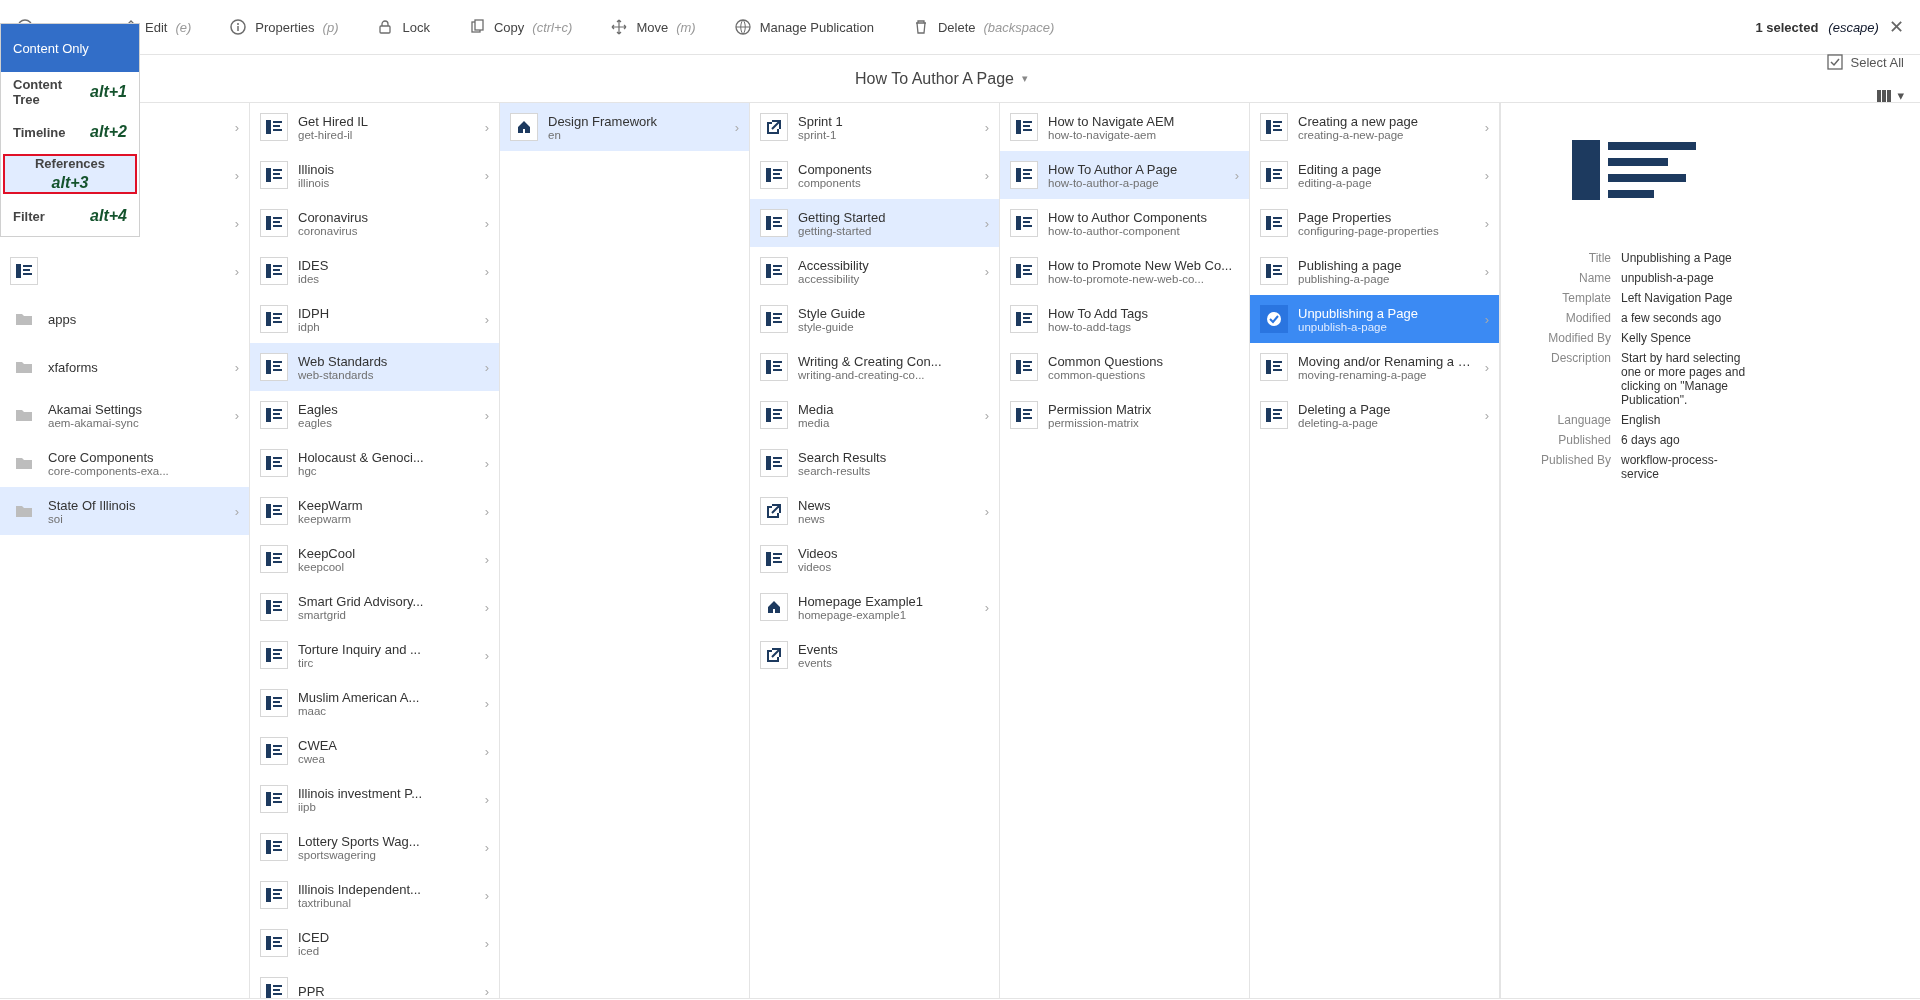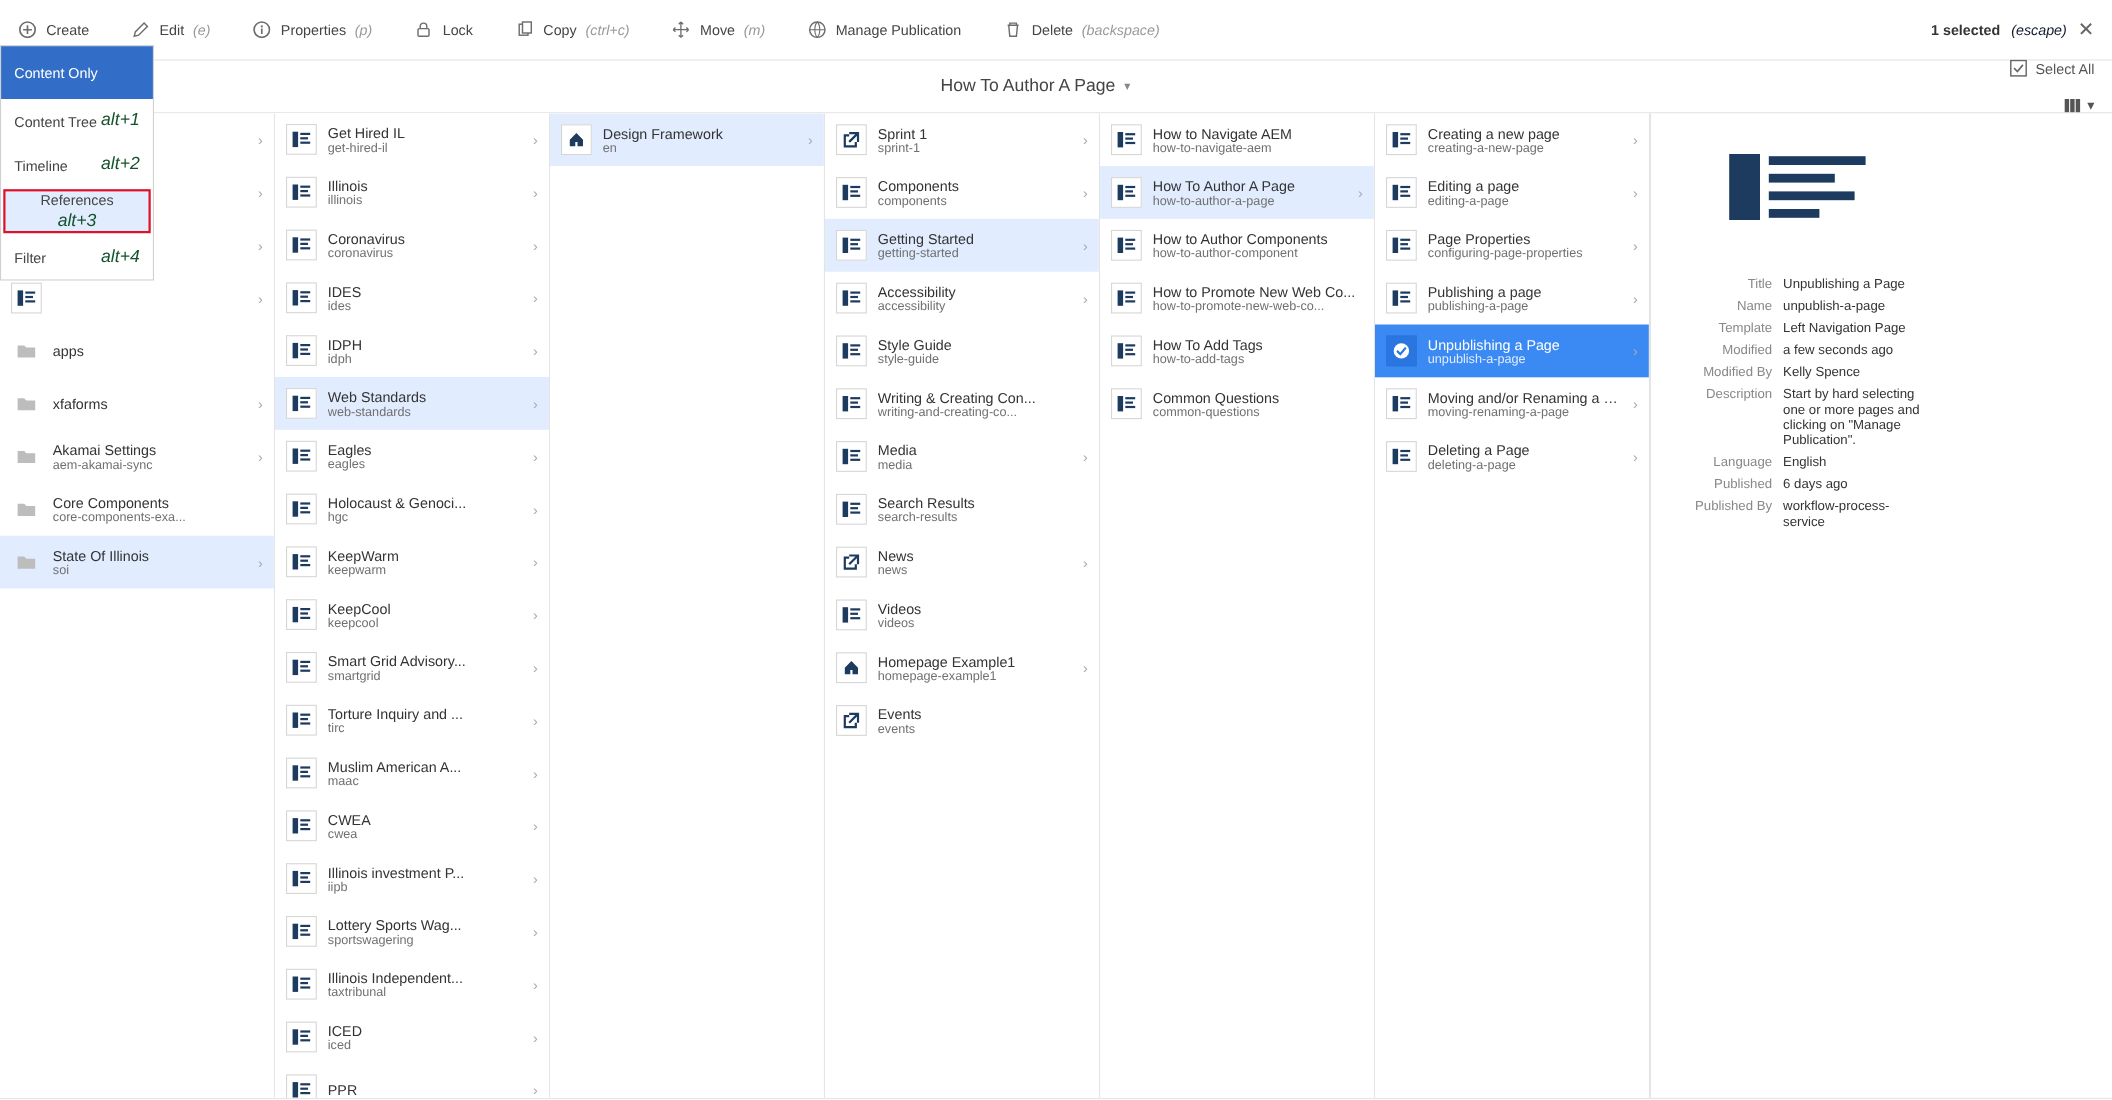--- a/index.html
+++ b/index.html
@@ -60,35 +60,35 @@
   .rail-toggle .chev{font-size:10px;color:#666;}
   .title-center{flex:1;text-align:center;font-size:16px;color:#444;display:flex;align-items:center;justify-content:center;gap:8px;}
   .title-center .chev{font-size:11px;color:#888;}
   .title-right{display:flex;align-items:flex-end;gap:18px;flex-direction:column;}
   .select-all{display:flex;align-items:center;gap:8px;color:#555;cursor:pointer;}
   .view-toggle{display:flex;align-items:center;gap:6px;color:#555;cursor:pointer;}
 
   
   .rail-menu{
     position:absolute;
-    top:41px; 
+    top:23px; 
     left:0;
     width:140px;
     background:#fff;
     border:1px solid #d0d0d0;
     z-index:20;
     padding-top:48px;
   }
   .rail-menu .rail-first{
     position:absolute;top:0;left:0;right:0;height:48px;
     background:var(--blue);color:#fff;display:flex;align-items:center;padding:0 12px;
   }
   .rail-item{
     height:40px;display:flex;align-items:center;justify-content:space-between;
-    padding:0 12px;color:#444;cursor:pointer;
+    padding:0 12px;color:#444;cursor:pointer;font-weight:bold;
   }
   .rail-item .kbd{color:#14532d;font-style:italic;font-size:16px;}
   .rail-item.highlighted{background:var(--sel);}
   .rail-item.refs-wrap{border:2px solid var(--highlight-red);margin:2px 2px 2px 2px;flex-direction:column;}
 
   
   .columns{
     position:relative;
     display:flex;
     height:calc(1000px - 41px - 48px - 16px);
@@ -960,20 +960,34 @@
           <svg width="18" height="16" viewBox="0 0 18 16">
             <rect x="1" y="1" width="5" height="14" fill="#1d3a5f"></rect>
             <rect x="8" y="2" width="9" height="2" fill="#1d3a5f"></rect>
             <rect x="8" y="6" width="7" height="2" fill="#1d3a5f"></rect>
             <rect x="8" y="10" width="9" height="2" fill="#1d3a5f"></rect>
           </svg>
         </div>
         <div class="txt">
           <div class="prim">Common Questions</div>
           <div class="sec">common-questions</div>
+        </div>
+      </div>
+      <div class="item">
+        <div class="thumb">
+          <svg width="18" height="16" viewBox="0 0 18 16">
+            <rect x="1" y="1" width="5" height="14" fill="#1d3a5f"></rect>
+            <rect x="8" y="2" width="9" height="2" fill="#1d3a5f"></rect>
+            <rect x="8" y="6" width="7" height="2" fill="#1d3a5f"></rect>
+            <rect x="8" y="10" width="9" height="2" fill="#1d3a5f"></rect>
+          </svg>
+        </div>
+        <div class="txt">
+          <div class="prim">Permission Matrix</div>
+          <div class="sec">permission-matrix</div>
         </div>
       </div>
     </div>
   <div class="col" id="col5">
       <div class="item">
         <div class="thumb">
           <svg width="18" height="16" viewBox="0 0 18 16">
             <rect x="1" y="1" width="5" height="14" fill="#1d3a5f"></rect>
             <rect x="8" y="2" width="9" height="2" fill="#1d3a5f"></rect>
             <rect x="8" y="6" width="7" height="2" fill="#1d3a5f"></rect>

